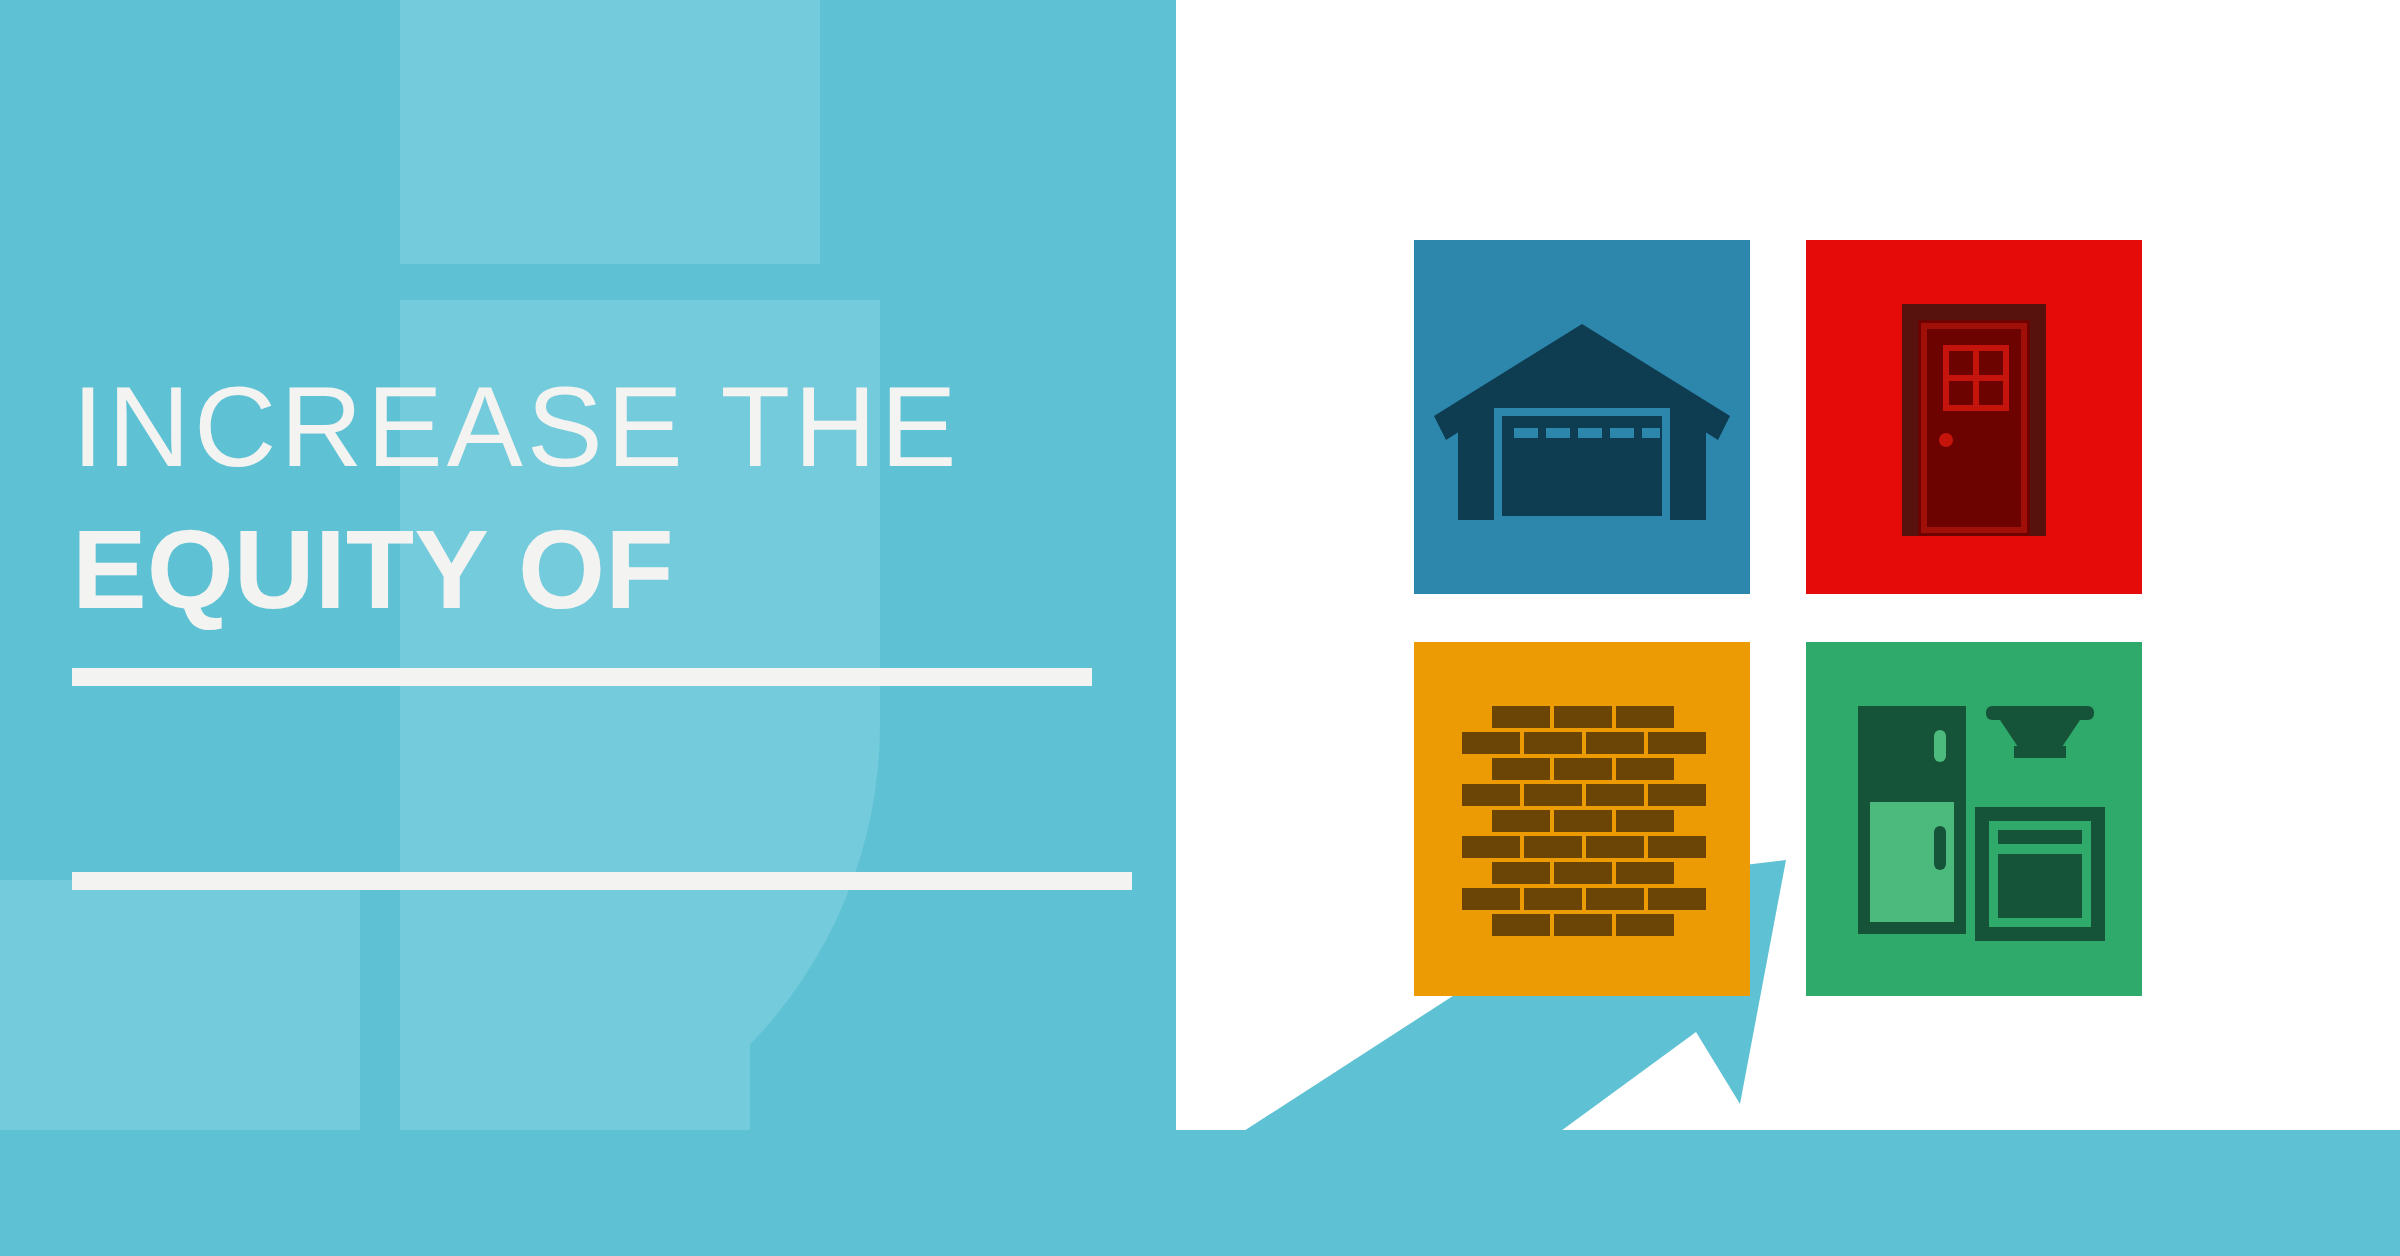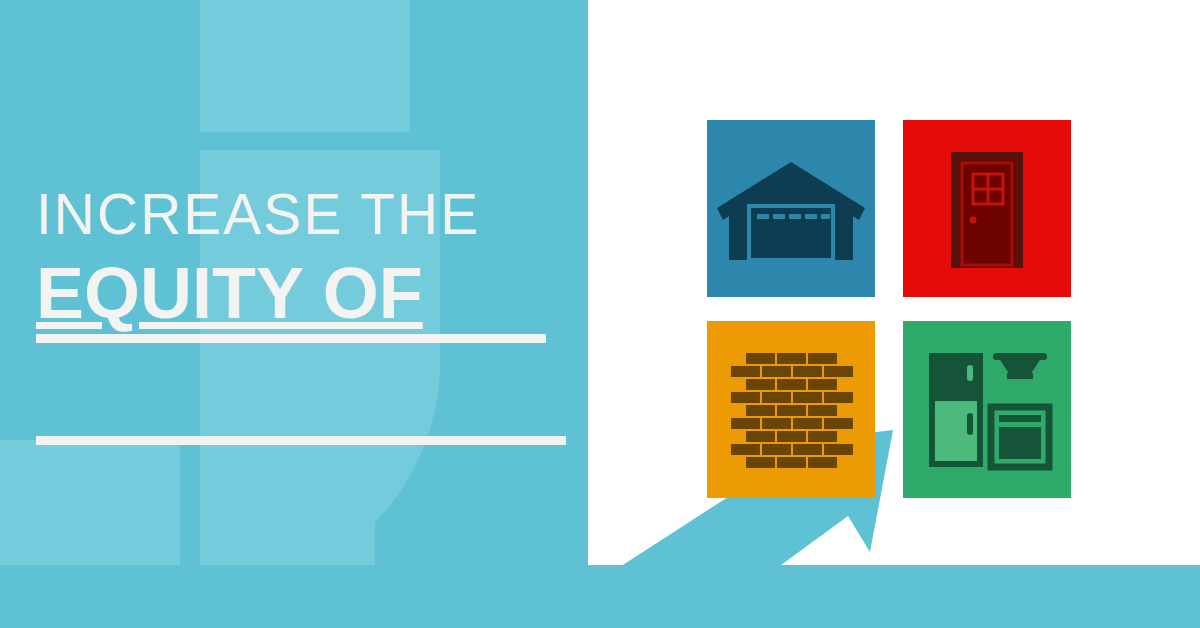--- a/index.html
+++ b/index.html
@@ -76,28 +76,27 @@
   .line-thin {
     color: #f3f3f1;
     font-size: 57px;
     font-weight: 300;
     letter-spacing: 2px;
     line-height: 1.0;
     white-space: nowrap;
   }
   .line-bold {
     color: #f3f3f1;
-    font-size: 72px;
+    font-size: 56px;
     font-weight: 700;
     letter-spacing: 0px;
     line-height: 1.06;
     white-space: nowrap;
     margin-top: 12px;
     position: relative;
-    text-decoration: underline;
   }
   .line-bold.second { margin-top: 26px; }
   .rule {
     position: absolute;
     left: 0;
     height: 9px;
     background: #f3f3f1;
   }
   .rule-1 { top: 148px; width: 510px; }
   .rule-2 { top: 250px; width: 530px; }

